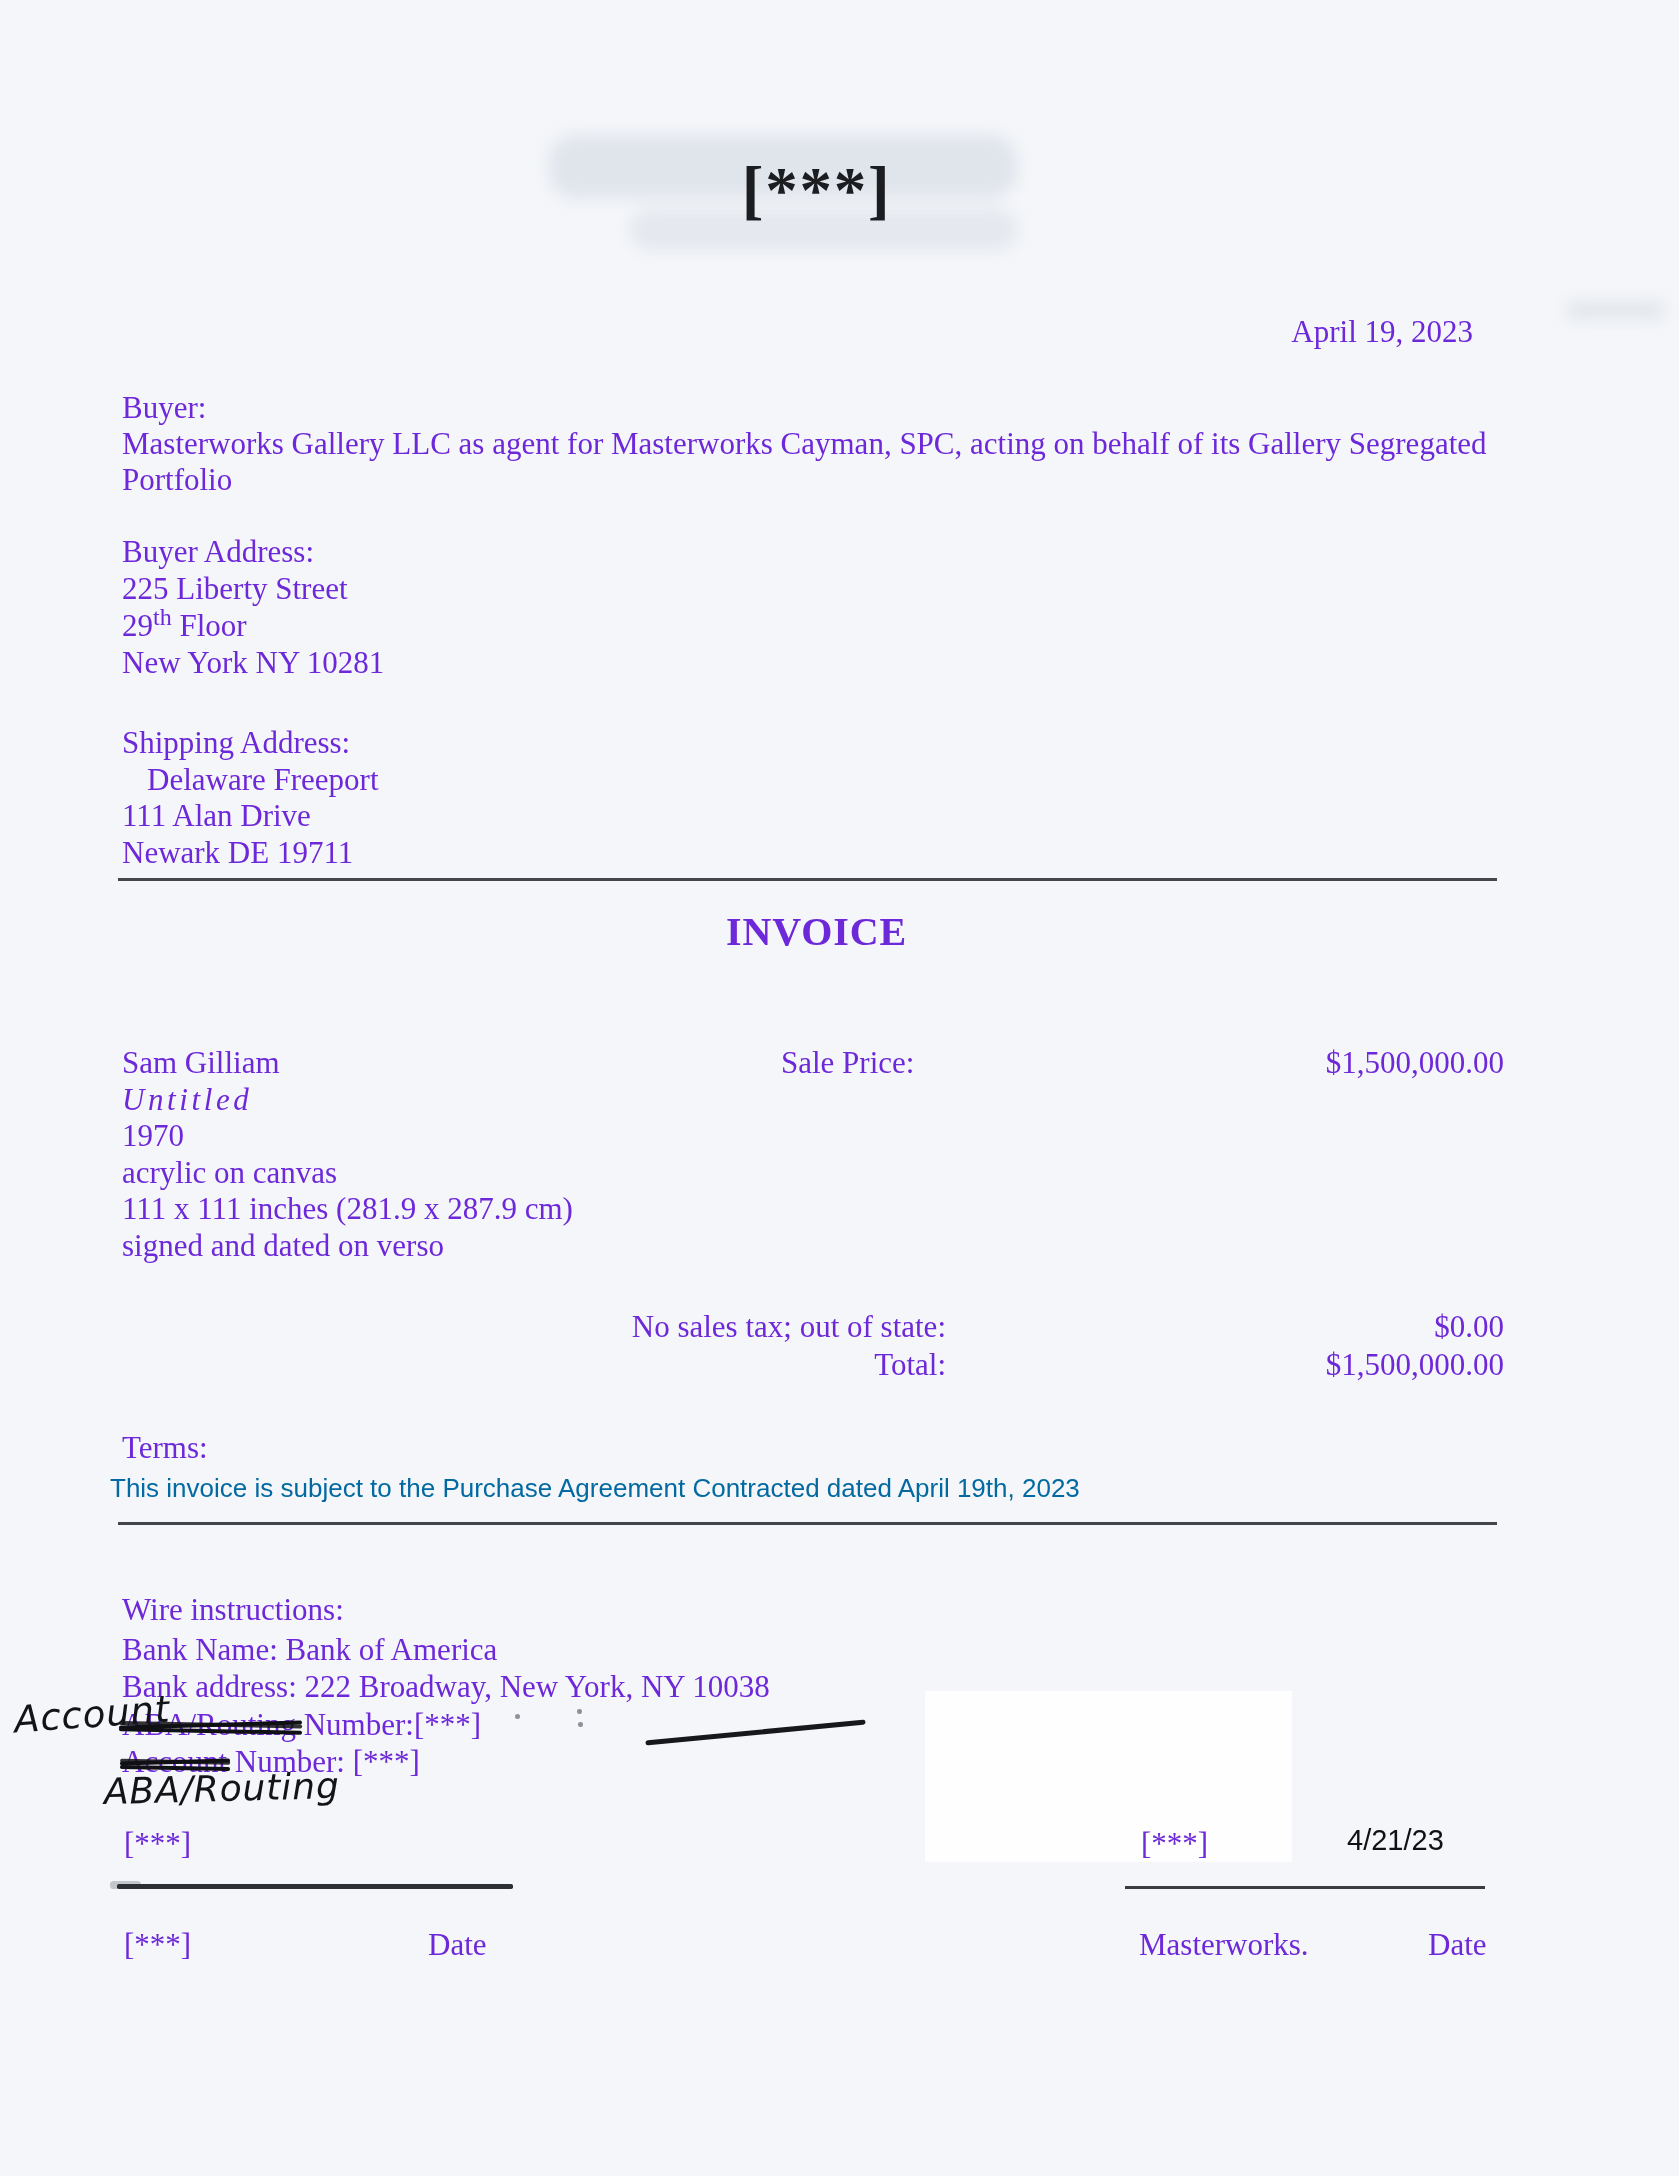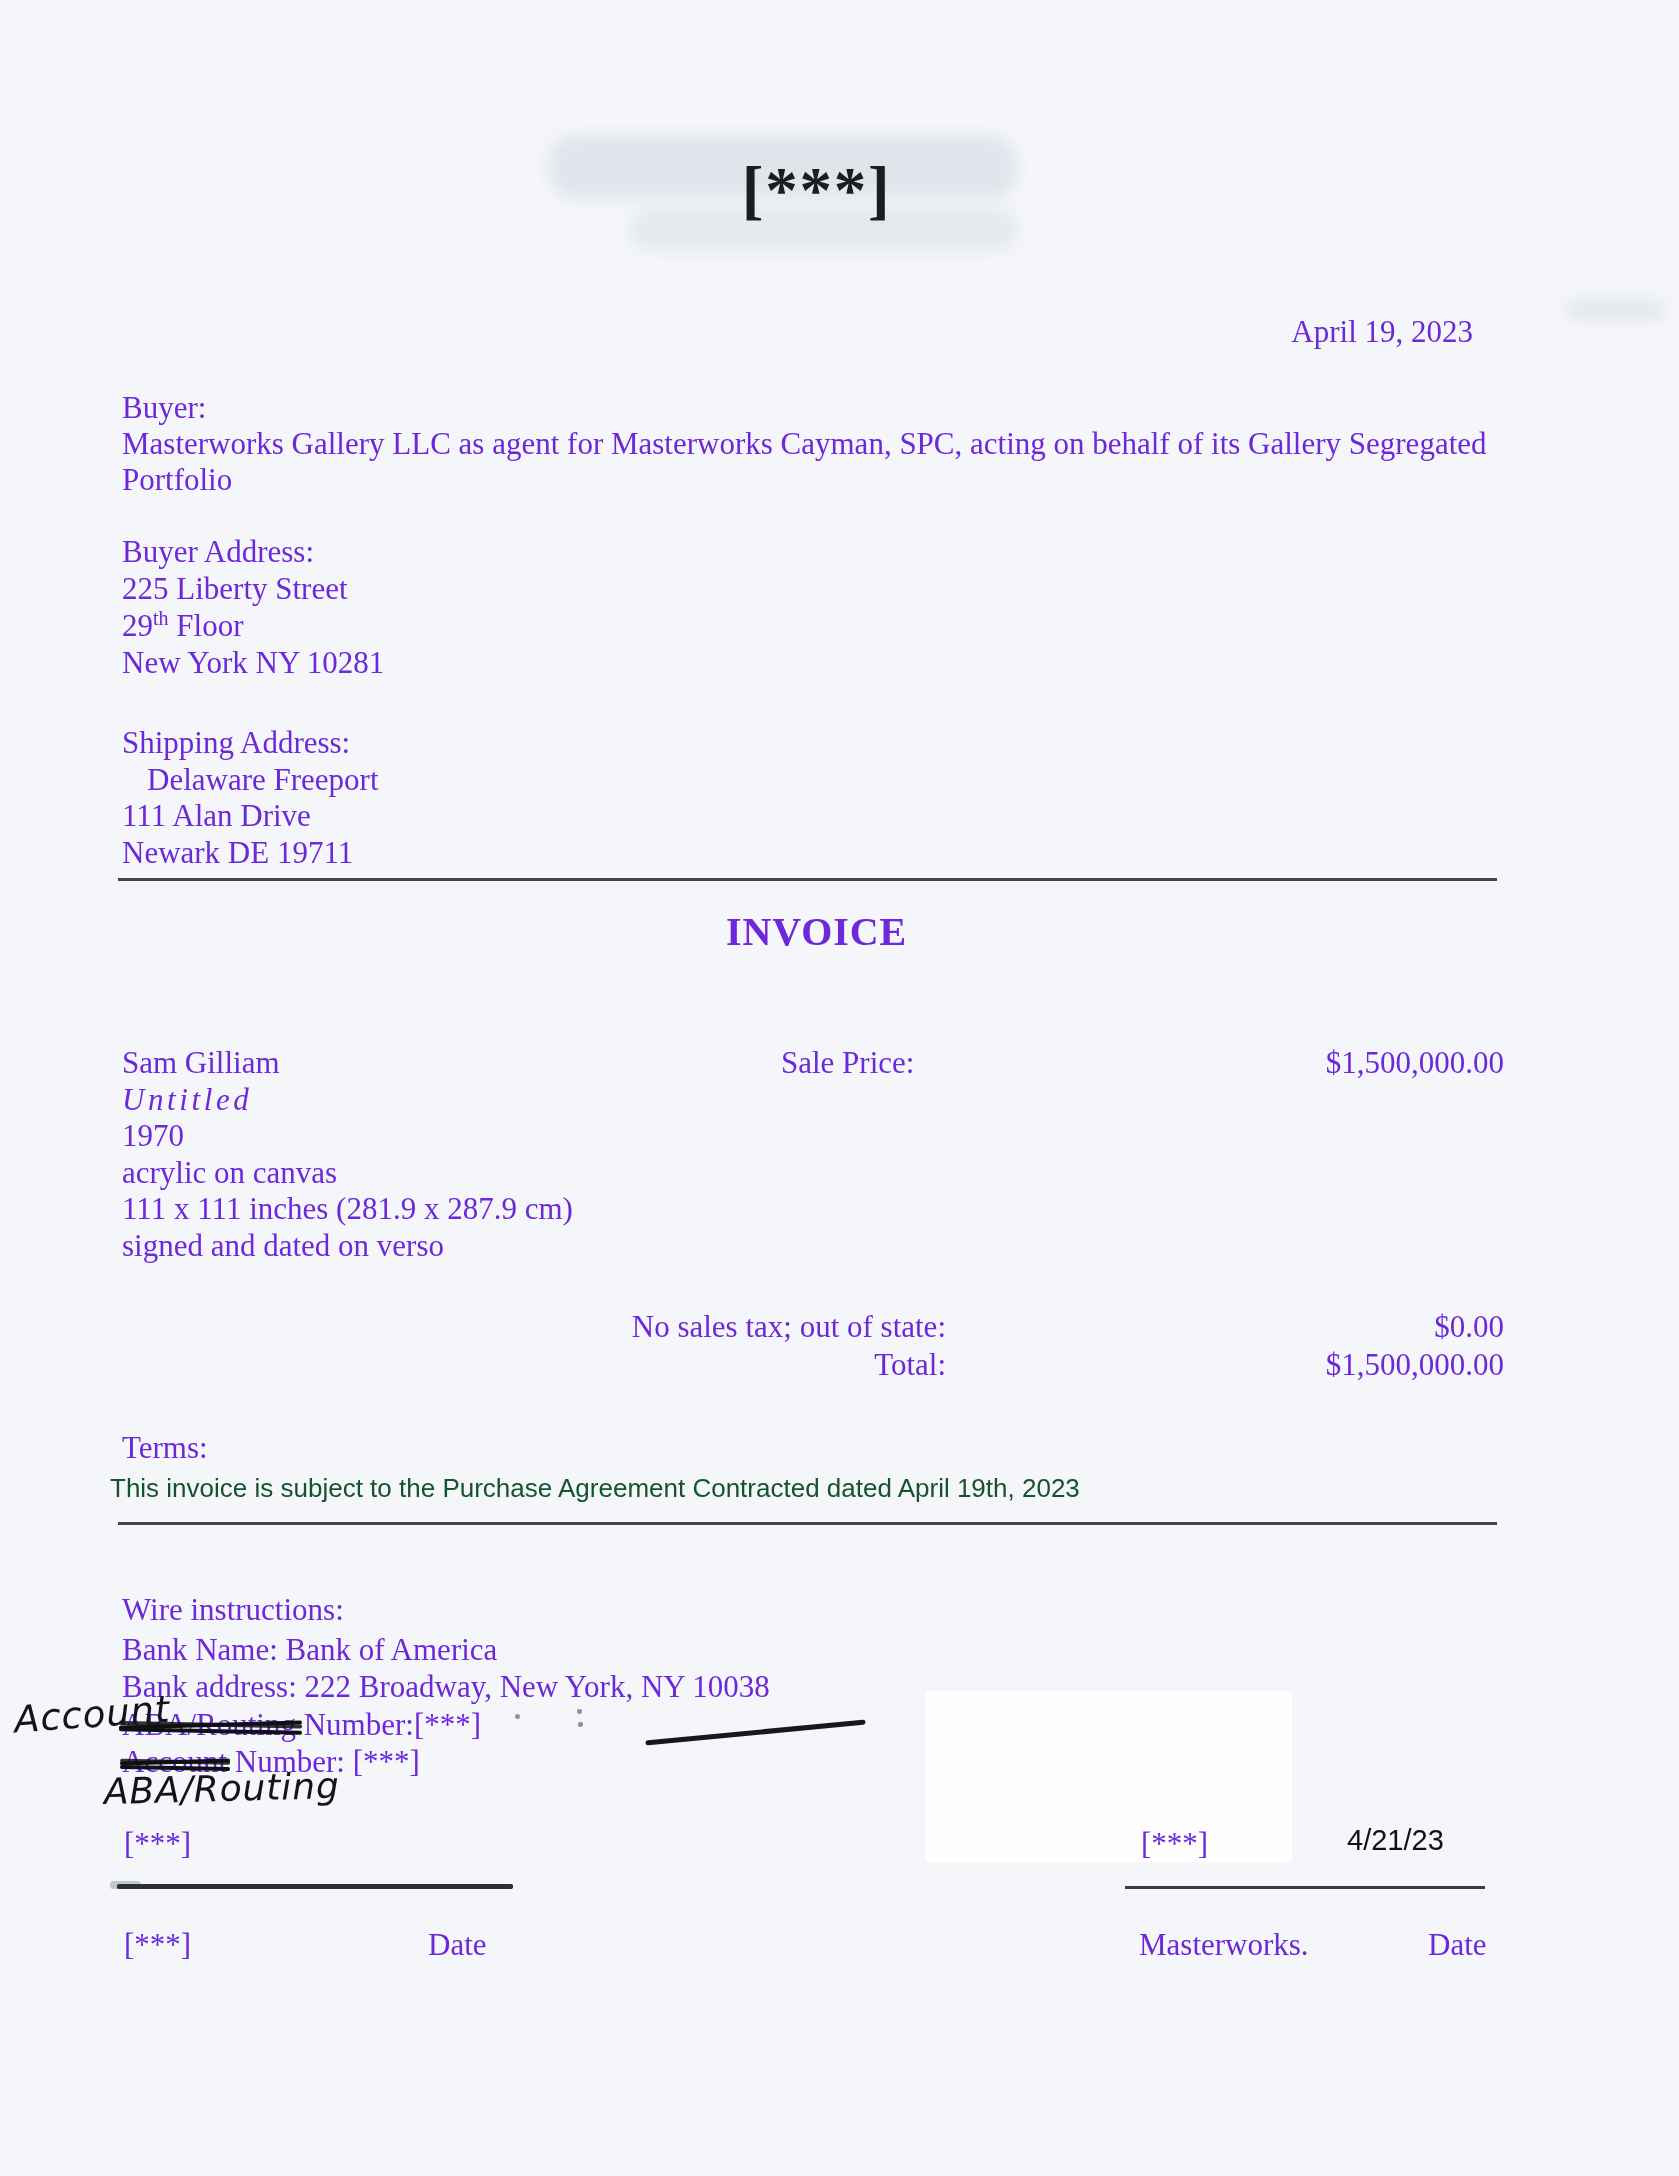--- a/index.html
+++ b/index.html
@@ -16,21 +16,21 @@
   .sans{font-family:"Liberation Sans","DejaVu Sans",sans-serif;}
   .b{font-weight:normal;}
   .i{font-style:italic;}
   .center{left:0;width:100%;text-align:center;transform:translateX(-23.4px);}
   .title{font-size:65px;font-weight:bold;line-height:65px;letter-spacing:1.8px;}
   .heading{font-size:40px;font-weight:bold;letter-spacing:0.9px;}
   .rule{background:#43474c;height:2.7px;}
   .sigline-thick{background:#2c3034;height:5.4px;border-radius:1.8px;}
   .sigline-thin{background:#3a3d40;height:2.7px;}
   .whiteout{background:#fefefe;}
-  sup{font-size:20px;line-height:0;margin-top:36px;}
+  sup{font-size:24px;line-height:0;margin-top:36px;}
   
   .struck{position:relative;display:inline-block;}
   .struck::before,.struck::after{
     content:"";position:absolute;left:-2%;width:105%;height:3.6px;background:#101114;border-radius:1.8px;
   }
   .struck::before{top:46%;transform:rotate(-1.6deg);}
   .struck::after{top:62%;transform:rotate(1.1deg);box-shadow:0 -6.3px 0 rgba(16,17,20,.85);}
   .hand{
     font-family:"DejaVu Sans","Liberation Sans",sans-serif;
     font-style:italic;font-size:37px;line-height:38px;color:#131417;letter-spacing:0.9px;
@@ -85,21 +85,21 @@
   <div class="abs serif" style="left:781px;top:1044px;">Sale Price:</div>
   <div class="abs serif" style="right:176px;top:1044px;">$1,500,000.00</div>
 
   <div class="abs serif" style="right:734px;top:1308px;">No sales tax; out of state:</div>
   <div class="abs serif" style="right:176px;top:1308px;">$0.00</div>
 
   <div class="abs serif b" style="right:734px;top:1346px;">Total:</div>
   <div class="abs serif b" style="right:176px;top:1346px;">$1,500,000.00</div>
 
   <div class="abs serif" style="left:122px;top:1429px;">Terms:</div>
-  <div class="abs sans" style="left:110px;top:1473px;font-size:26px;color:#14532d;">This invoice is subject to the Purchase Agreement Contracted dated April 19th, 2023</div>
+  <div class="abs sans" style="left:110px;top:1473px;font-size:26px;color:#0369a1;">This invoice is subject to the Purchase Agreement Contracted dated April 19th, 2023</div>
 
   <div class="abs rule" style="left:118px;top:1522px;width:1379px;"></div>
 
   <div class="abs serif" style="left:122px;top:1591px;">Wire instructions:</div>
   <div class="abs serif" style="left:122px;top:1631px;">Bank Name: Bank of America</div>
   <div class="abs serif" style="left:122px;top:1668px;">Bank address: 222 Broadway, New York, NY 10038</div>
 
   <div class="abs serif" style="left:122px;top:1706px;">
     <span class="struck">ABA/Routing</span><span> Number:[***]</span>
   </div>

